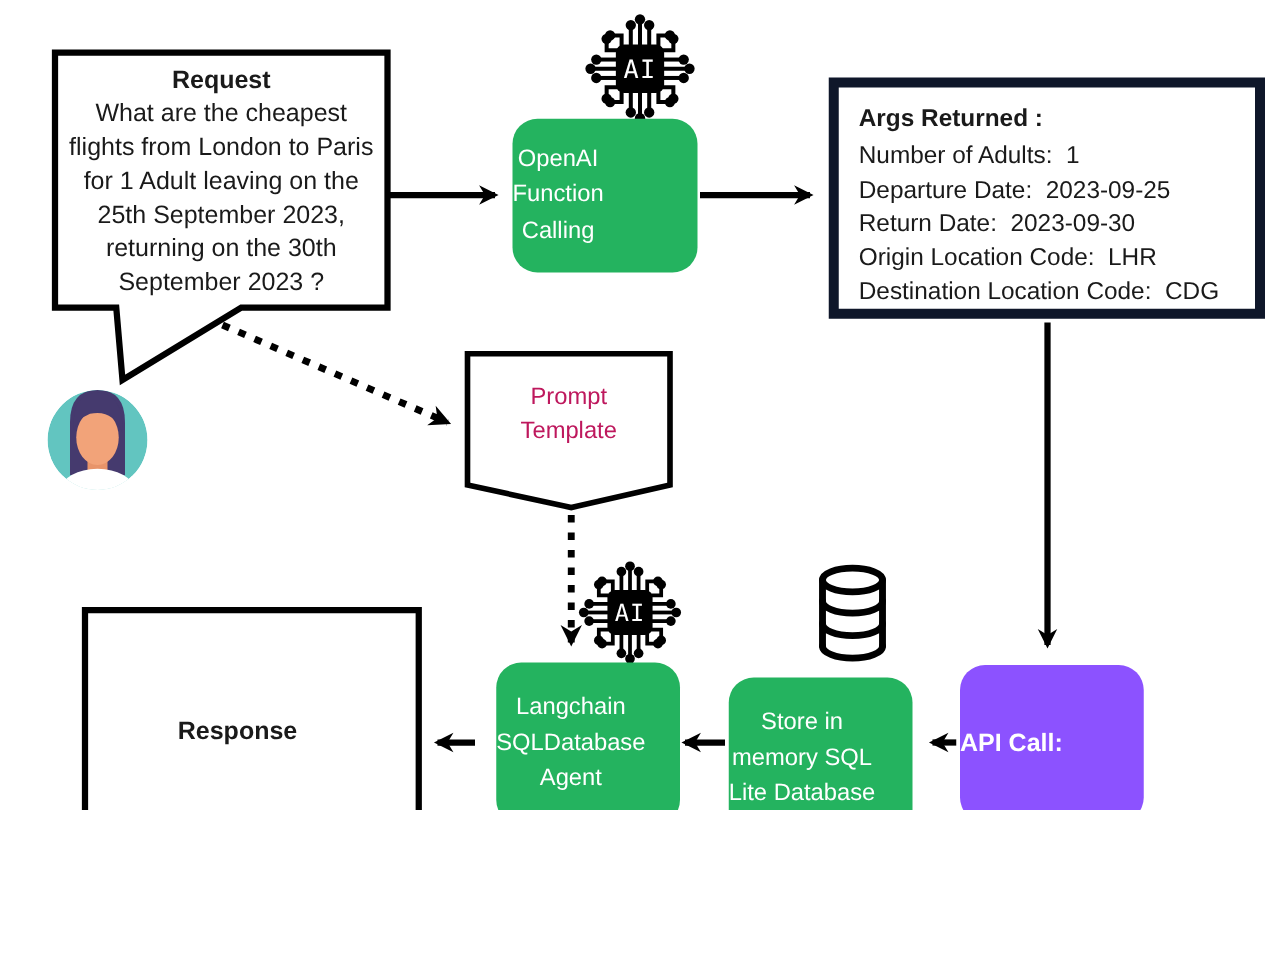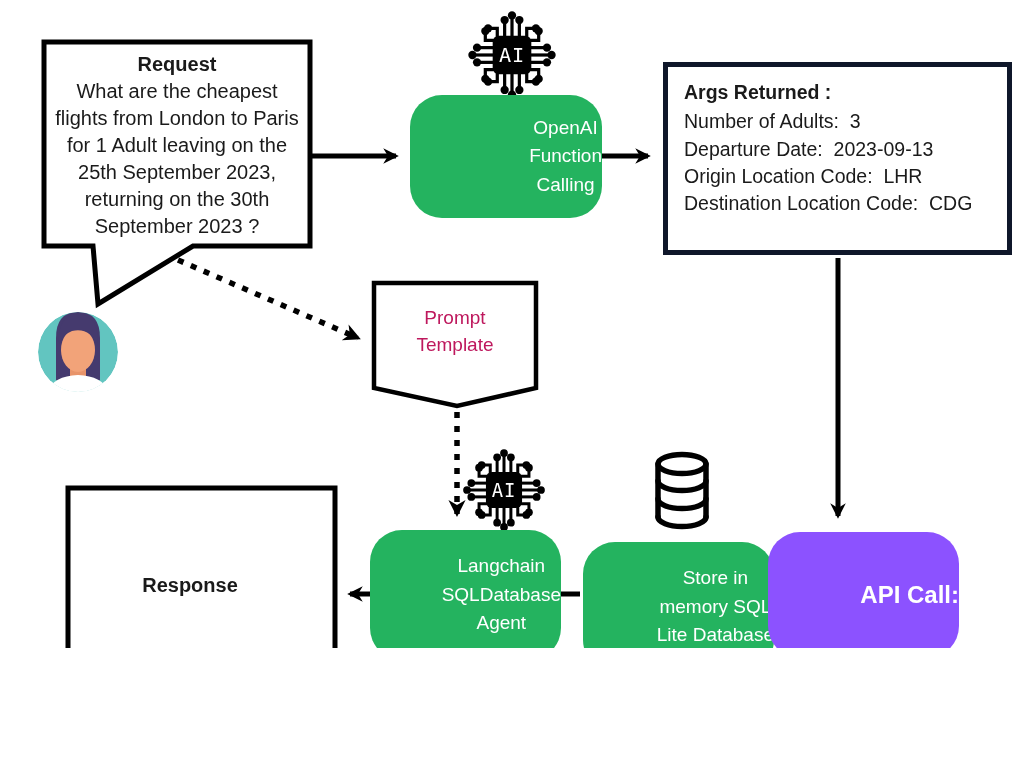--- a/index.html
+++ b/index.html
@@ -6,31 +6,30 @@
   #canvas{
     position:relative;width:1024px;height:648px;overflow:hidden;
     font-family:"Liberation Sans","DejaVu Sans",sans-serif;color:#1a1a1a;background:#fff;
   }
   #diagram-svg{position:absolute;left:0;top:0;z-index:0;}
   .overlay{position:absolute;z-index:1;}
   .bubble-text{display:flex;flex-direction:column;align-items:center;justify-content:center;text-align:center;}
   .bubble-title{font-weight:bold;font-size:20px;line-height:1.35;}
   .bubble-body{font-size:20px;line-height:1.35;white-space:pre-line;}
   .node{
-    display:flex;flex-direction:column;align-items:flex-end;justify-content:center;
+    display:flex;flex-direction:column;align-items:flex-start;justify-content:center;
     text-align:center;color:#fff;font-size:19px;line-height:1.5;white-space:pre-line;
-    border-radius:32px;
-    padding-left:44px;
+    border-radius:20px;
   }
   .node-green{background:#24b35f;}
   .node-purple{background:#8c52ff;}
-  .node-title{font-weight:bold;font-size:24px;line-height:1.45;}
+  .node-title{font-weight:bold;font-size:20px;line-height:1.45;}
   .node-body{font-size:19px;line-height:1.45;white-space:pre-line;}
   .args-box{
-    border:5px solid #0f172a;background:#fff;box-sizing:border-box;
+    border:8px solid #0f172a;background:#fff;box-sizing:border-box;
     padding:12px 0 0 16px;font-size:19.5px;line-height:1.4;text-align:left;
   }
   .args-title{font-weight:bold;margin-bottom:2px;}
   .args-line{white-space:pre;}
   .pentagon-text{font-size:19px;line-height:1.4;color:#be185d;white-space:pre-line;
     display:flex;align-items:center;justify-content:center;text-align:center;}
 </style>
 </head>
 <body>
 
@@ -131,30 +130,31 @@
   </div>
 
   <div class="overlay node node-green" style="left:410px;top:95px;width:148px;height:123px;">
     <div>OpenAI
 Function
 Calling</div>
   </div>
 
   <div class="overlay args-box" style="left:663px;top:62px;width:349px;height:193px;">
     <div class="args-title">Args Returned :</div>
-    <div class="args-line">Number of Adults:  3</div>
-    <div class="args-line">Departure Date:  2023-09-13</div>
+    <div class="args-line">Number of Adults:  1</div>
+    <div class="args-line">Departure Date:  2023-09-25</div>
+    <div class="args-line">Return Date:  2023-09-30</div>
     <div class="args-line">Origin Location Code:  LHR</div>
     <div class="args-line">Destination Location Code:  CDG</div>
   </div>
 
   <div class="overlay pentagon-text" style="left:374px;top:296px;width:162px;height:72px;">Prompt
 Template</div>
 
-  <div class="overlay node node-green" style="left:370px;top:530px;width:147px;height:130px;">
+  <div class="overlay node node-green" style="left:397px;top:530px;width:147px;height:130px;">
     <div>Langchain
 SQLDatabase
 Agent</div>
   </div>
 
   <div class="overlay node node-green" style="left:583px;top:542px;width:147px;height:130px;">
     <div>Store in
 memory SQL
 Lite Database</div>
   </div>

